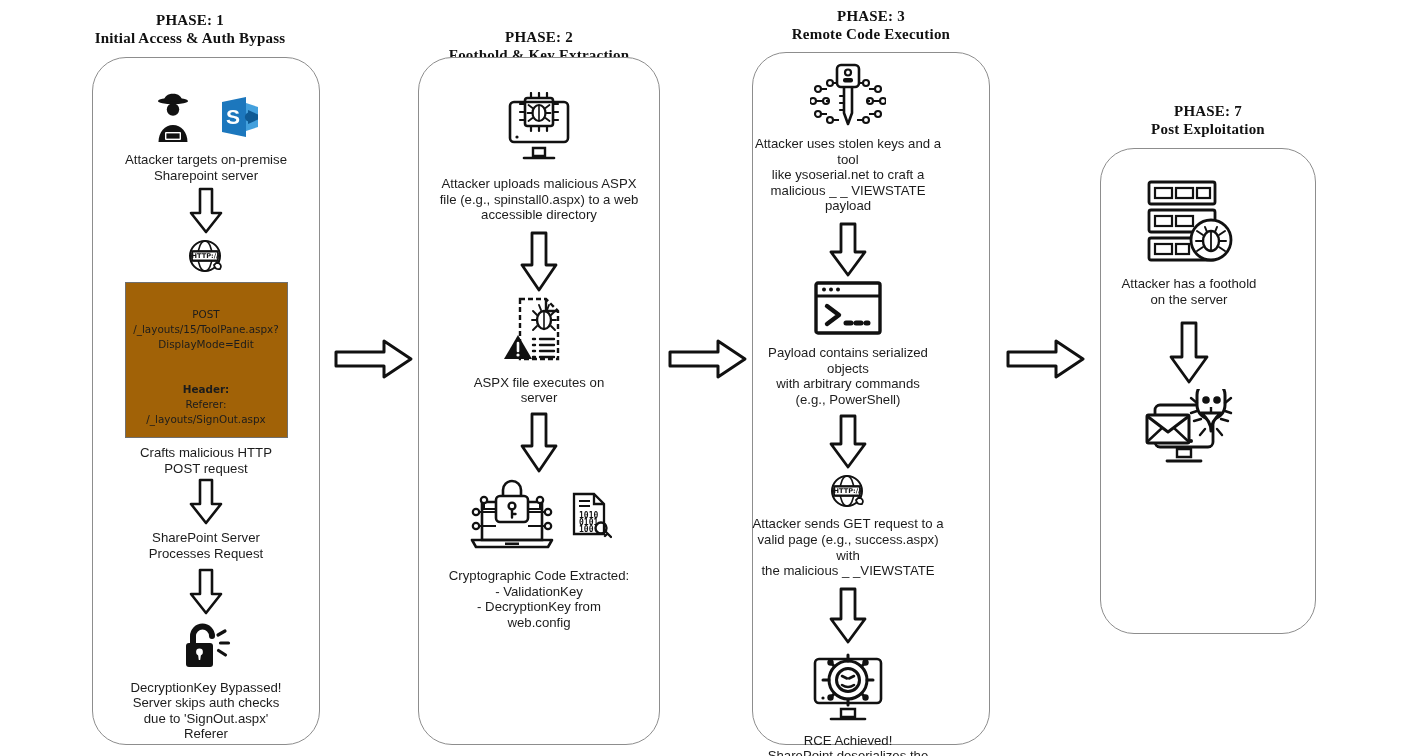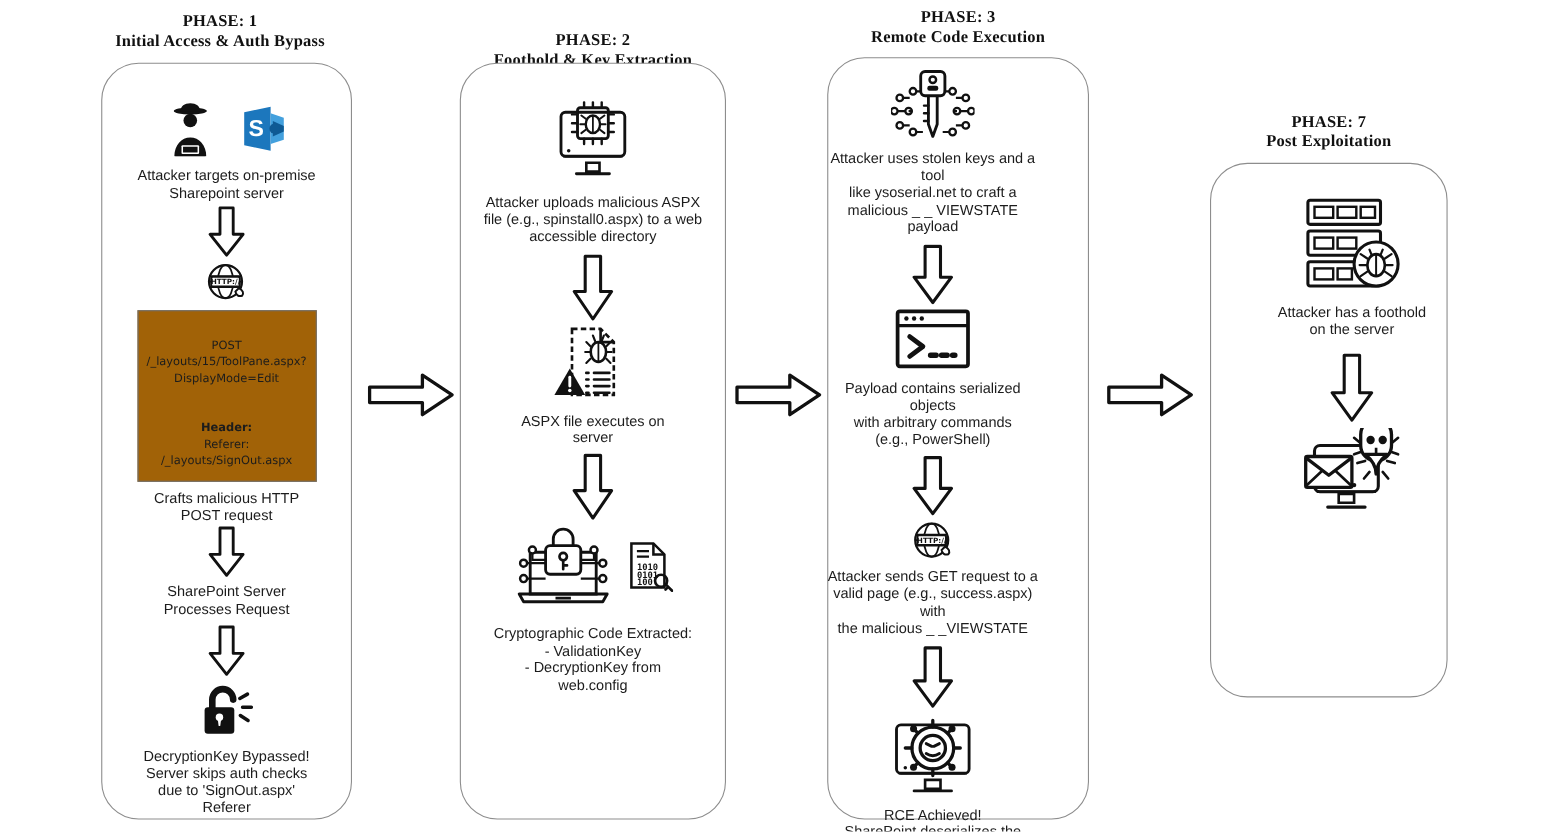--- a/index.html
+++ b/index.html
@@ -53,21 +53,21 @@
     color:#1c1c1c;
     padding:9px 6px 10px 6px;
     white-space:pre-line;
   }
   .codebox .hdr{font-weight:bold;}
   .sp-row{display:flex;align-items:center;justify-content:center;gap:10px;}
 </style>
 </head>
 <body>
 
-<div class="phase-col" style="left:86px;width:228px;">
+<div class="phase-col" style="left:76px;width:228px;">
   <div class="phase-header" style="margin-top:11px;">
     <div>PHASE: 1</div>
     <div>Initial Access &amp; Auth Bypass</div>
   </div>
 </div>
 <div class="panel" style="left:92px;top:57px;width:228px;height:688px;"></div>
 
 <div class="stack" style="left:92px;width:228px;top:90px;">
   <div class="dualicon" style="height:54px;">
 
@@ -348,21 +348,21 @@
 </svg>
 
 <div class="phase-col" style="left:1100px;width:216px;">
   <div class="phase-header" style="margin-top:102px;">
     <div>PHASE: 7</div>
     <div>Post Exploitation</div>
   </div>
 </div>
 <div class="panel" style="left:1100px;top:148px;width:216px;height:486px;"></div>
 
-<div class="stack" style="left:1100px;width:258px;top:178px;">
+<div class="stack" style="left:1060px;width:258px;top:178px;">
 
   <svg width="92" height="88" viewBox="0 0 92 88">
     <g fill="none" stroke="#111" stroke-width="2.8">
       <rect x="6" y="4" width="66" height="22" rx="2"></rect>
       <rect x="6" y="32" width="66" height="22" rx="2"></rect>
       <rect x="6" y="60" width="66" height="22" rx="2"></rect>
     </g>
     <g fill="none" stroke="#111" stroke-width="2.2">
       <rect x="12" y="10" width="17" height="10"></rect>
       <rect x="33" y="10" width="17" height="10"></rect>

